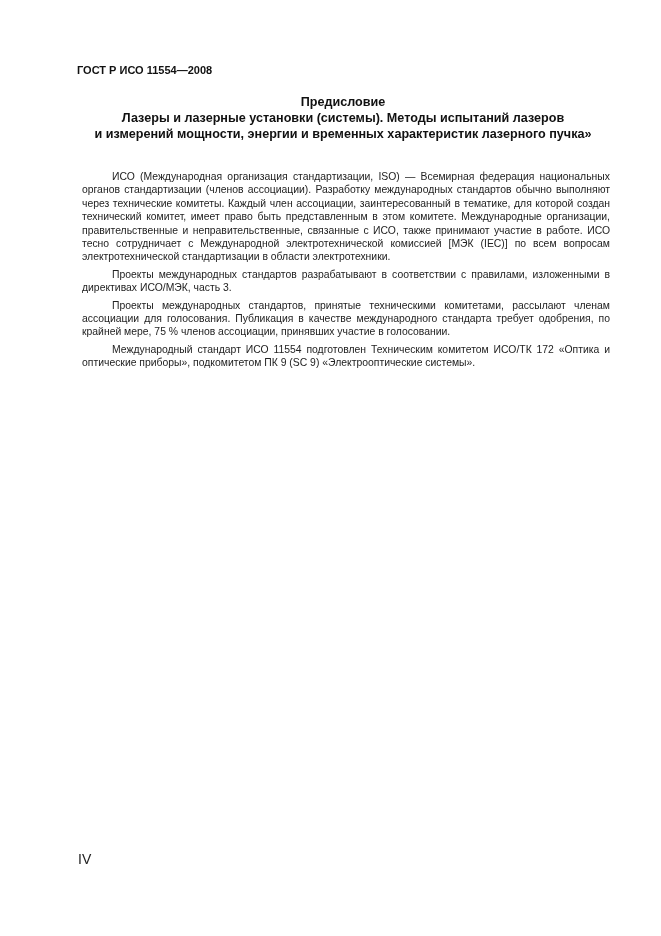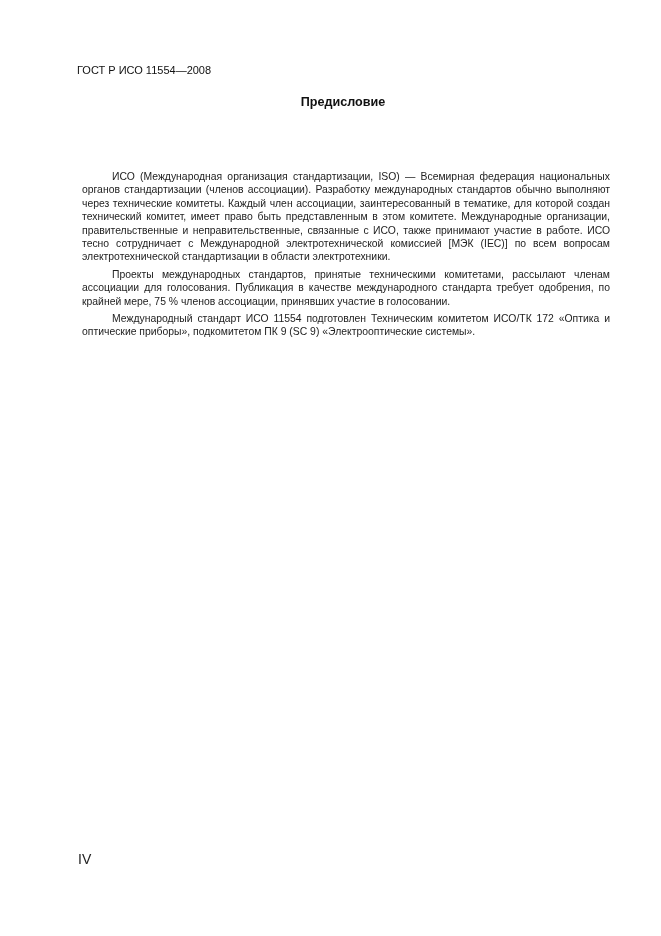--- a/index.html
+++ b/index.html
@@ -1,20 +1,20 @@
 <!DOCTYPE html>
 <html><head>
   <meta charset="utf-8">
   <style>
     html, body { margin: 0; padding: 0; background: #ffffff; }
     body { width: 661px; height: 936px; position: relative; overflow: hidden; color: #111; }
     .page { position: absolute; left: 0; top: 0; width: 661px; height: 936px; background: #fff; }
     .header {
       position: absolute; left: 77px; top: 64px;
-      font-family: "Liberation Sans", sans-serif; font-weight: normal; font-size: 11px; color: #111;
+      font-family: "Liberation Sans", sans-serif; font-weight: bold; font-size: 11px; color: #111;
     }
     .title {
       position: absolute; left: 70px; top: 94px; width: 546px;
       text-align: center;
       font-family: "Liberation Sans", sans-serif; font-weight: bold; font-size: 12.6px; line-height: 16px; color: #111;
     }
     .title div { white-space: nowrap; text-align: center; }
     .body {
       position: absolute; left: 78px; top: 166px; width: 536px;
       font-family: "Liberation Sans", sans-serif; font-size: 10.4px; line-height: 13.4px; color: #222;
@@ -26,22 +26,25 @@
     }
   </style>
 </head>
 <body>
 
 <div class="page">
   <div class="header">ГОСТ Р ИСО 11554—2008</div>
 
   <div class="title">
     <div>Предисловие</div>
+    <div>Лазеры и лазерные установки (системы). Методы испытаний лазеров</div>
+    <div>и измерений мощности, энергии и временных характеристик лазерного пучка»</div>
   </div>
 
   <div class="body">
     <p>ИСО (Международная организация стандартизации, ISO) — Всемирная федерация националь­ных органов стандартизации (членов ассоциации). Разработку международных стандартов обычно выполняют через технические комитеты. Каждый член ассоциации, заинтересованный в тематике, для которой создан технический комитет, имеет право быть представленным в этом комитете. Международ­ные организации, правительственные и неправительственные, связанные с ИСО, также принимают участие в работе. ИСО тесно сотрудничает с Международной электротехнической комиссией [МЭК (IEC)] по всем вопросам электротехнической стандартизации в области электротехники.</p>
+    <p>Проекты международных стандартов разрабатывают в соответствии с правилами, изложенными в директивах ИСО/МЭК, часть 3.</p>
     <p>Проекты международных стандартов, принятые техническими комитетами, рассылают членам ассоциации для голосования. Публикация в качестве международного стандарта требует одобрения, по крайней мере, 75 % членов ассоциации, принявших участие в голосовании.</p>
     <p>Международный стандарт ИСО 11554 подготовлен Техническим комитетом ИСО/ТК 172 «Оптика и оптические приборы», подкомитетом ПК 9 (SC 9) «Электрооптические системы».</p>
   </div>
 
   <div class="pagenum">IV</div>
 </div>
 
 </body></html>

